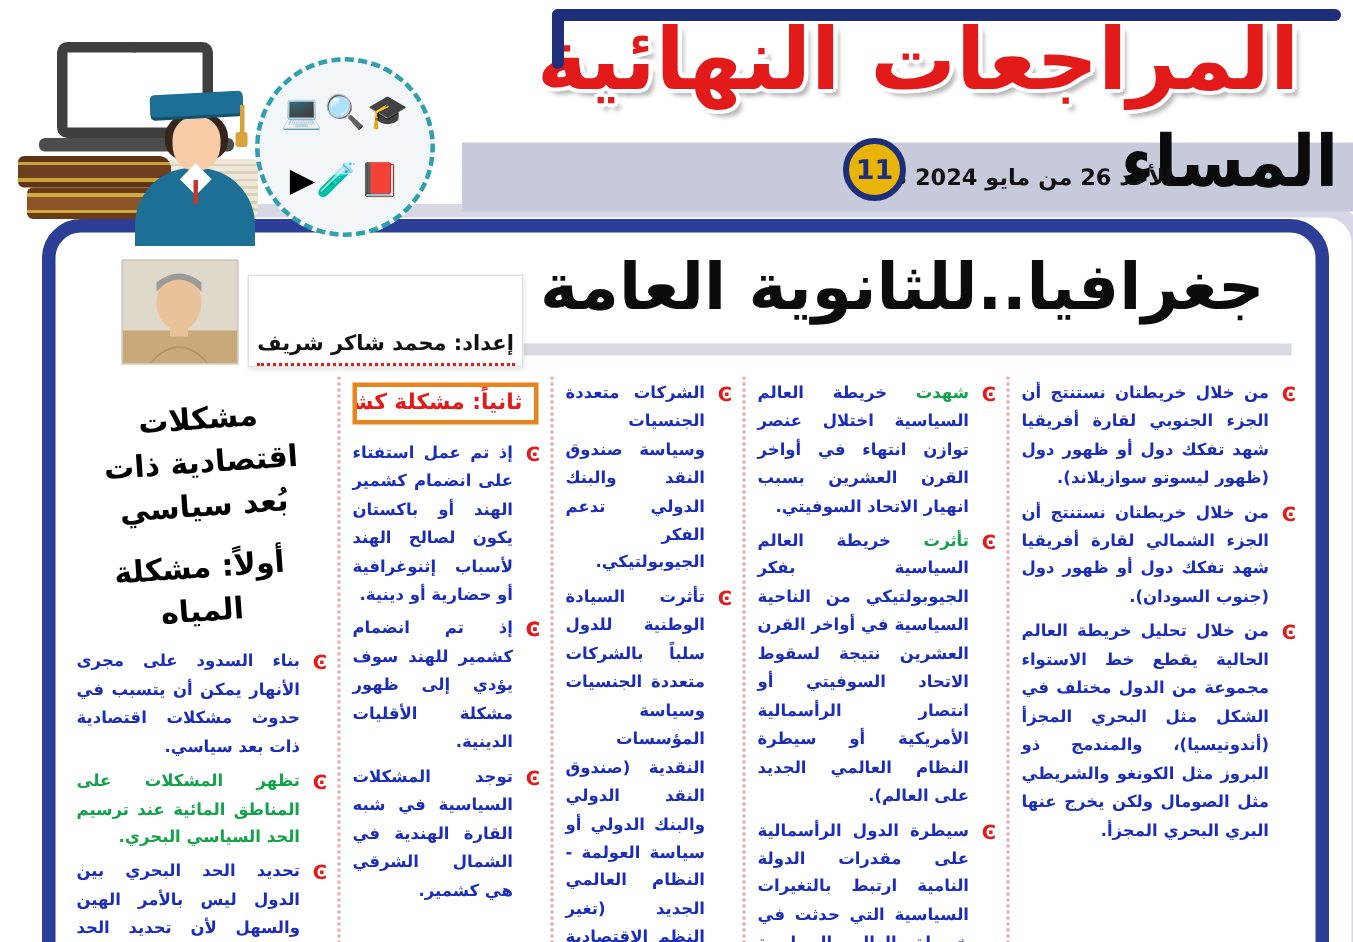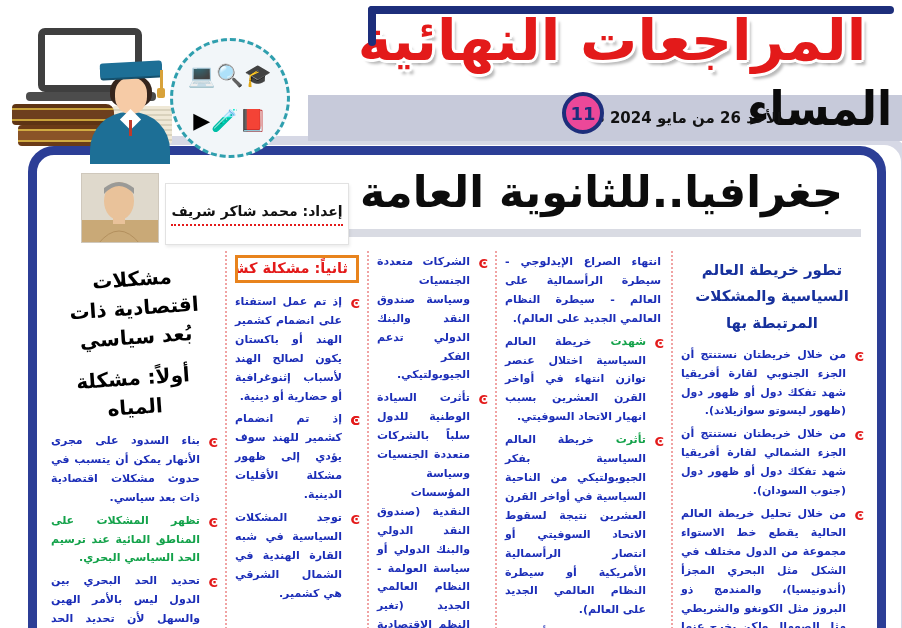--- a/index.html
+++ b/index.html
@@ -21,21 +21,21 @@
             letter-spacing:-1px;
             text-shadow:-2px -2px 0 #fff,2px -2px 0 #fff,-2px 2px 0 #fff,2px 2px 0 #fff,
                         -3px 0 0 #fff,3px 0 0 #fff,0 -3px 0 #fff,0 3px 0 #fff,
                         4px 5px 3px rgba(0,0,0,.28);}
   .mast-bar{position:absolute;top:95px;left:308px;right:0;height:46px;
             background:var(--lavender);z-index:2;}
   .paper-logo{position:absolute;right:10px;top:-8px;font-size:44px;font-weight:900;
             color:#0b0b0b;line-height:1;transform:scaleY(1.08);}
   .mast-date{position:absolute;right:120px;top:14px;font-size:15px;font-weight:900;color:#111;}
   .page-circle{position:absolute;left:254px;top:-3px;width:42px;height:42px;border-radius:50%;
-            background:#ec4899;border:4px solid var(--navy);color:var(--navy);
+            background:#eab308;border:4px solid var(--navy);color:var(--navy);
             font-weight:900;font-size:18px;display:flex;align-items:center;justify-content:center;z-index:3;}
   .issue-bar{position:absolute;left:95px;top:30px;width:170px;height:17px;background:var(--navy);
             color:#fff;font-size:10.5px;font-weight:700;display:flex;align-items:center;
             justify-content:center;direction:ltr;letter-spacing:.5px;}
 
   
   .gray-frame{position:absolute;left:44px;top:136px;width:866px;height:540px;
             border:9px solid #d6d8e5;border-radius:26px;z-index:0;background:transparent;}
   .content-frame{position:absolute;left:28px;top:146px;width:858px;height:540px;
             border:9px solid var(--frame-blue);border-radius:26px;background:#fff;z-index:1;}
@@ -66,21 +66,21 @@
   .icons-circle{position:absolute;left:170px;top:26px;width:120px;height:120px;border-radius:50%;
           border:3px dashed #2f9fae;background:#f2f6f9;display:flex;flex-wrap:wrap;
           align-items:center;justify-content:center;gap:1px;padding:12px;font-size:22px;line-height:1.15;}
 
   
   .headline{position:absolute;top:14px;right:16px;left:305px;text-align:center;
           font-size:43px;font-weight:900;color:#0c0c0c;letter-spacing:-1px;line-height:1.1;z-index:2;}
   .headline-underbar{position:absolute;top:74px;right:16px;left:305px;height:8px;background:#d9dbe3;}
   .byline-box{position:absolute;top:28px;left:128px;width:184px;height:62px;background:#fff;
           border:1px solid #e2e2e2;box-shadow:1px 2px 3px rgba(0,0,0,.08);
-          display:flex;align-items:center;justify-content:center;z-index:2;}
+          display:flex;align-items:flex-end;justify-content:center;z-index:2;}
   .byline{font-size:14px;font-weight:900;color:#111;padding-bottom:5px;
           border-bottom:2px dotted var(--red);}
   .author-photo{position:absolute;top:18px;left:44px;width:78px;height:70px;overflow:hidden;
           border:1px solid #cfc8bc;background:#ddd6c9;z-index:2;}
 
   
   .columns{position:absolute;top:96px;left:6px;right:6px;bottom:0;display:flex;overflow:hidden;}
   .col{padding:2px 8px 0;overflow:hidden;}
   .col + .col{border-right:2px dotted var(--sep);}
   .col:nth-child(1){flex:0 0 198px;}
@@ -130,27 +130,25 @@
         <rect x="0" y="0" width="78" height="70" fill="#dfd9cc"></rect>
         <rect x="0" y="46" width="78" height="24" fill="#c9a977"></rect>
         <path d="M18 70 Q39 44 60 70 Z" fill="#c9a977" stroke="#b3905e" stroke-width="1"></path>
         <ellipse cx="39" cy="27" rx="15" ry="19" fill="#e9c29a"></ellipse>
         <path d="M24 20 Q39 4 54 20 L54 14 Q39 2 24 14 Z" fill="#9a9a97"></path>
         <rect x="33" y="42" width="12" height="8" fill="#e9c29a"></rect>
       </svg>
     </div>
     <div class="columns" id="columns">
         <div class="col">
-          <div class="col-heading">تطور خريطة العالم السياسية والمشكلات المرتبطة بها</div>
           <p class="item"><span class="bullet">Ͼ</span><span class="c-blue">من خلال خريطتان نستنتج أن الجزء الجنوبي لقارة أفريقيا شهد تفكك دول أو ظهور دول (ظهور ليسوتو سوازيلاند).</span></p>
           <p class="item"><span class="bullet">Ͼ</span><span class="c-blue">من خلال خريطتان نستنتج أن الجزء الشمالي لقارة أفريقيا شهد تفكك دول أو ظهور دول (جنوب السودان).</span></p>
           <p class="item"><span class="bullet">Ͼ</span><span class="c-blue">من خلال تحليل خريطة العالم الحالية يقطع خط الاستواء مجموعة من الدول مختلف في الشكل مثل البحري المجزأ (أندونيسيا)، والمندمج ذو البروز مثل الكونغو والشريطي مثل الصومال ولكن يخرج عنها البري البحري المجزأ.</span></p>
         </div>
         <div class="col">
-          <p class="item lead"><span class="c-blue">انتهاء الصراع الإيدلوجي - سيطرة الرأسمالية على العالم - سيطرة النظام العالمي الجديد على العالم).</span></p>
           <p class="item"><span class="bullet">Ͼ</span><span class="c-green">شهدت</span><span class="c-blue"> خريطة العالم السياسية اختلال عنصر توازن انتهاء في أواخر القرن العشرين بسبب انهيار الاتحاد السوفيتي.</span></p>
           <p class="item"><span class="bullet">Ͼ</span><span class="c-green">تأثرت</span><span class="c-blue"> خريطة العالم السياسية بفكر الجيوبولتيكي من الناحية السياسية في أواخر القرن العشرين نتيجة لسقوط الاتحاد السوفيتي أو انتصار الرأسمالية الأمريكية أو سيطرة النظام العالمي الجديد على العالم).</span></p>
           <p class="item"><span class="bullet">Ͼ</span><span class="c-blue">سيطرة الدول الرأسمالية على مقدرات الدولة النامية ارتبط بالتغيرات السياسية التي حدثت في خريطة العالم السياسية منذ أواخر القرن العشرين.</span></p>
         </div>
         <div class="col">
           <p class="item"><span class="bullet">Ͼ</span><span class="c-blue">الشركات متعددة الجنسيات وسياسة صندوق النقد والبنك الدولي تدعم الفكر الجيوبولتيكي.</span></p>
           <p class="item"><span class="bullet">Ͼ</span><span class="c-blue">تأثرت السيادة الوطنية للدول سلباً بالشركات متعددة الجنسيات وسياسة المؤسسات النقدية (صندوق النقد الدولي والبنك الدولي أو سياسة العولمة - النظام العالمي الجديد (تغير النظم الاقتصادية والاجتماعية للدول).</span></p>
         </div>
         <div class="col">
           <div class="box-head"><span class="c-red">ثانياً: مشكلة كشمير:</span></div>

